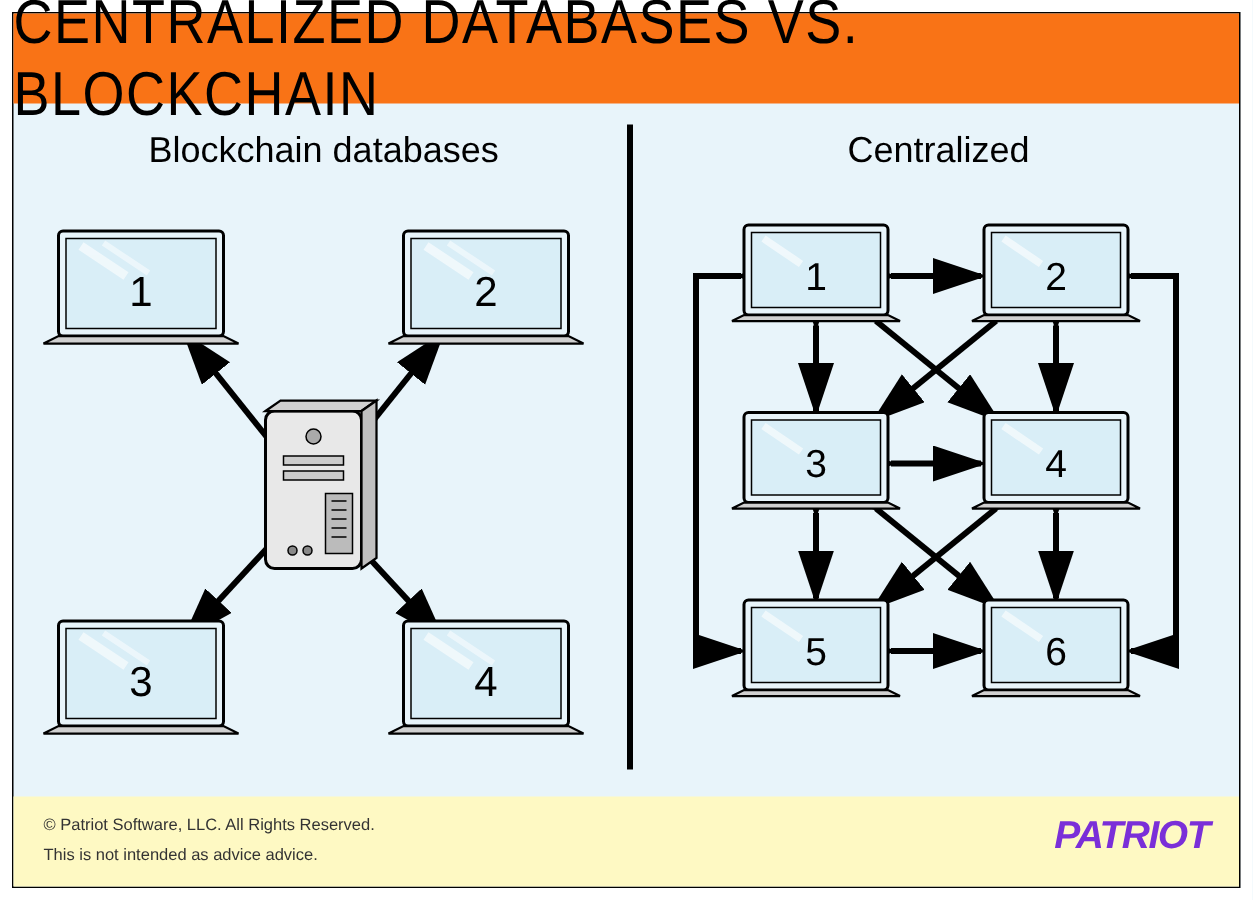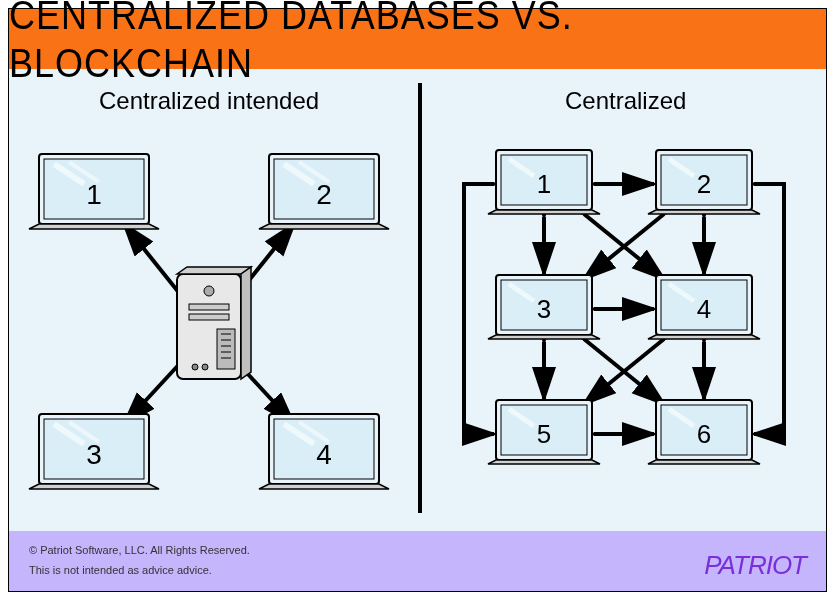--- a/index.html
+++ b/index.html
@@ -5,36 +5,36 @@
   * { box-sizing: border-box; margin: 0; padding: 0; }
   body { width: 835px; height: 600px; background: #fff; font-family: Arial, Helvetica, sans-serif; position: relative; }
   .frame { position: absolute; top: 8px; left: 8px; width: 819px; height: 584px; border: 1px solid #000; background: #e8f4fa; }
   .titlebar { background: #f97316; height: 60px; display: flex; align-items: center; justify-content: center; }
   .titlebar h1 { font-size: 36px; letter-spacing: 1px; font-weight: 400; font-family: 'Arial Narrow', Arial, sans-serif; transform: scaleY(1.15); }
   .content { position: relative; width: 100%; height: 460px; }
   .divider { position: absolute; left: 409px; top: 14px; width: 4px; height: 430px; background: #000; }
   .panel-label { position: absolute; font-size: 24px; color: #000; }
   .left-label { left: 90px; top: 18px; }
   .right-label { left: 556px; top: 18px; }
-  .footer { position: absolute; bottom: 0; left: 0; right: 0; height: 60px; background: #c4b5fd; padding: 10px 20px; display: flex; justify-content: space-between; align-items: flex-end; gap: 24px; }
+  .footer { position: absolute; bottom: 0; left: 0; right: 0; height: 60px; background: #fef9c3; padding: 10px 20px; display: flex; justify-content: space-between; align-items: flex-start; gap: 24px; }
   .footer-text { font-size: 11px; color: #333; line-height: 1.8; }
-  .brand { font-size: 26px; font-weight: 400; font-style: italic; color: #7a2fd8; letter-spacing: -1px; }
+  .brand { font-size: 26px; font-weight: 700; font-style: italic; color: #7a2fd8; letter-spacing: -1px; }
   svg.diagram { position: absolute; }
 </style>
 </head>
 <body>
 
 <div class="frame">
   <div class="titlebar">
     <h1>CENTRALIZED DATABASES VS. BLOCKCHAIN</h1>
   </div>
 
   <div class="content">
     <div class="divider"></div>
-    <div class="panel-label left-label">Centralized intended</div>
+    <div class="panel-label left-label">Blockchain databases</div>
     <div class="panel-label right-label">Centralized</div>
 
     <svg class="diagram" width="400" height="420" style="left:0;top:40px;" viewBox="0 0 400 420">
       <defs>
         <marker id="ah" markerWidth="10" markerHeight="10" refX="8" refY="3" orient="auto">
           <path d="M0,0 L0,6 L9,3 z" fill="#000"></path>
         </marker>
         <g id="laptop">
           <rect x="-55" y="-40" width="110" height="70" rx="3" fill="#e8f4fa" stroke="#000" stroke-width="2"></rect>
           <rect x="-50" y="-35" width="100" height="60" fill="#d9eef7" stroke="#000" stroke-width="1"></rect>

